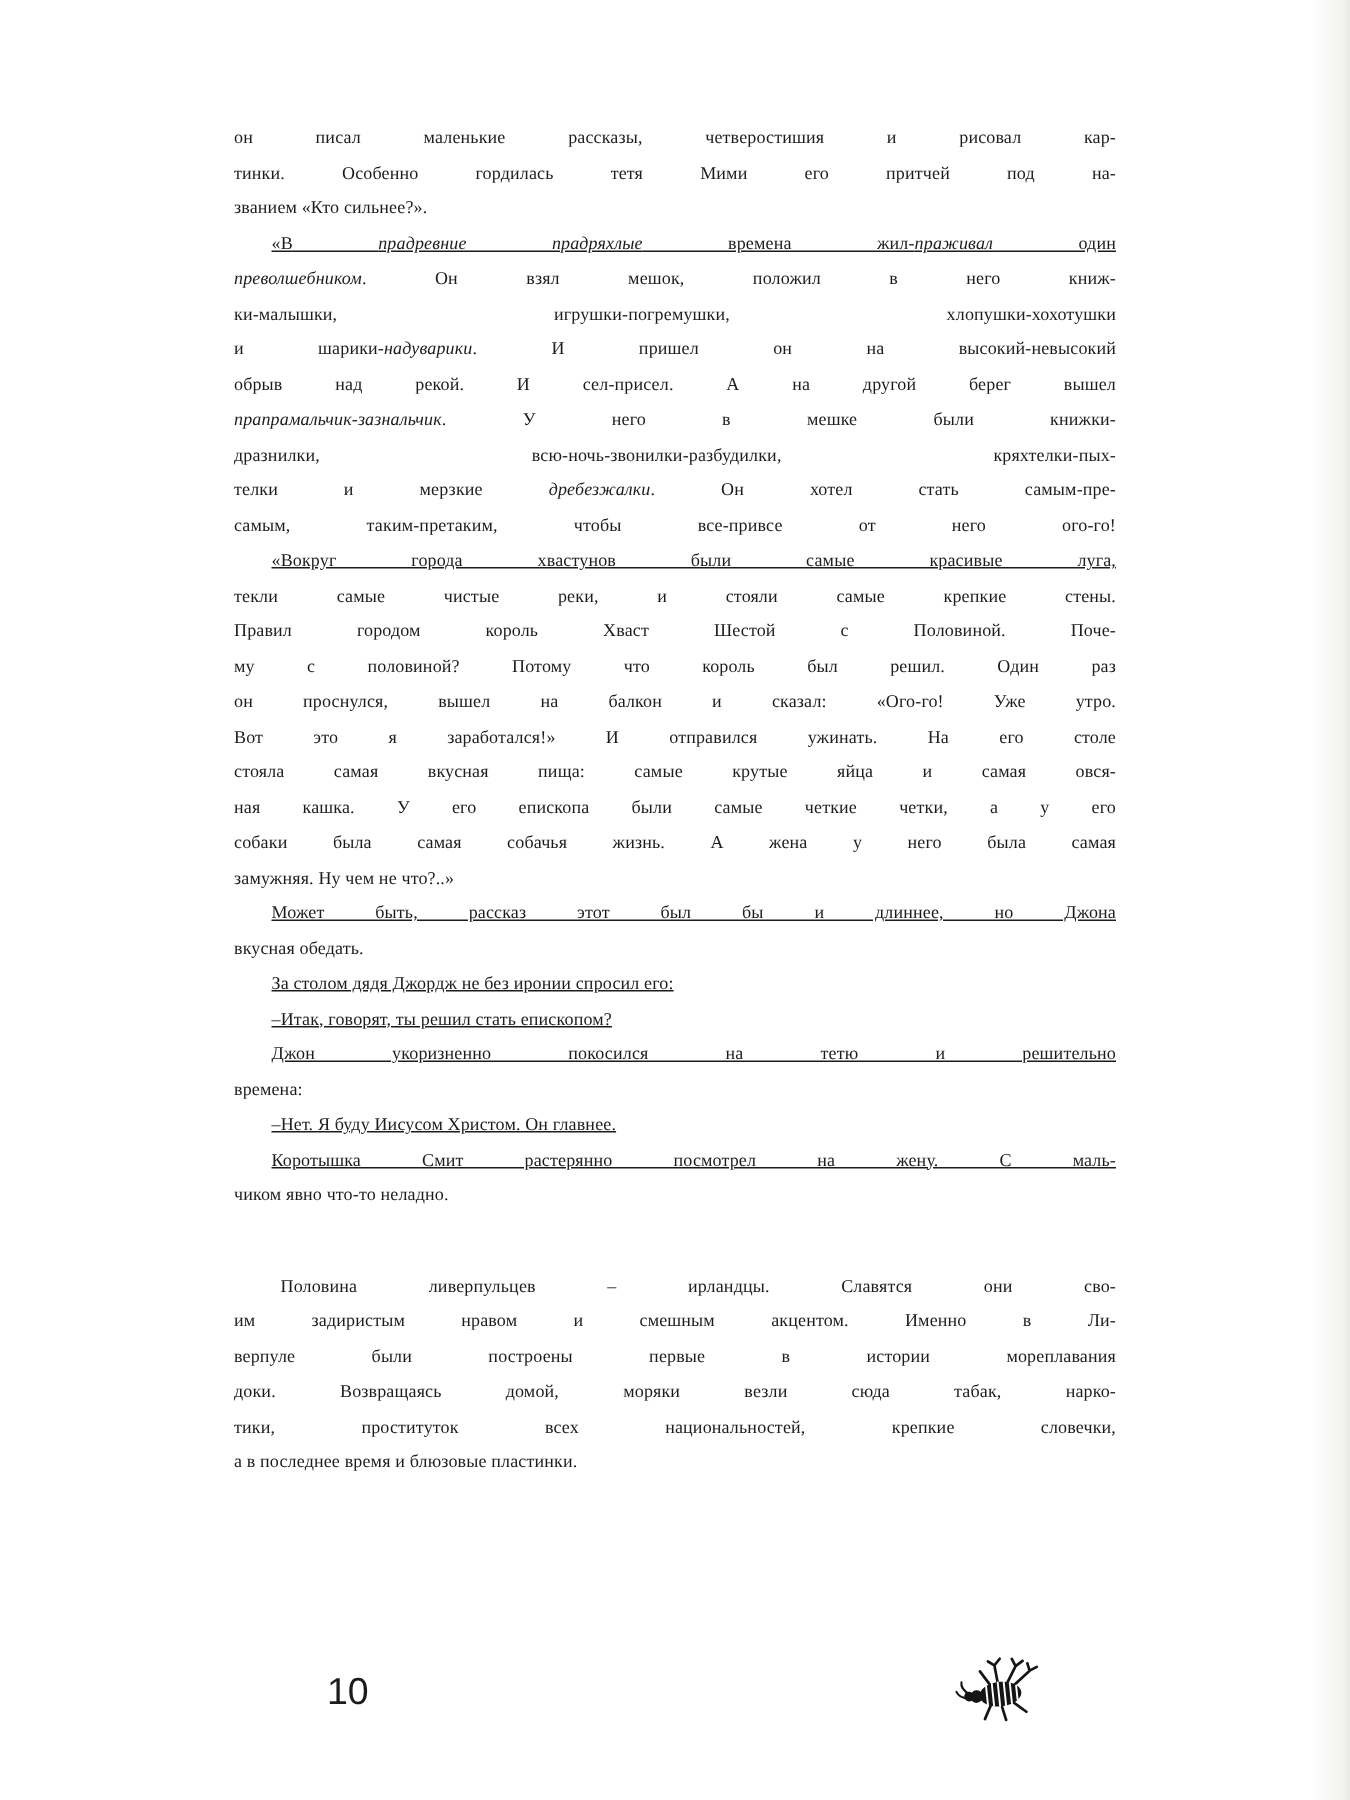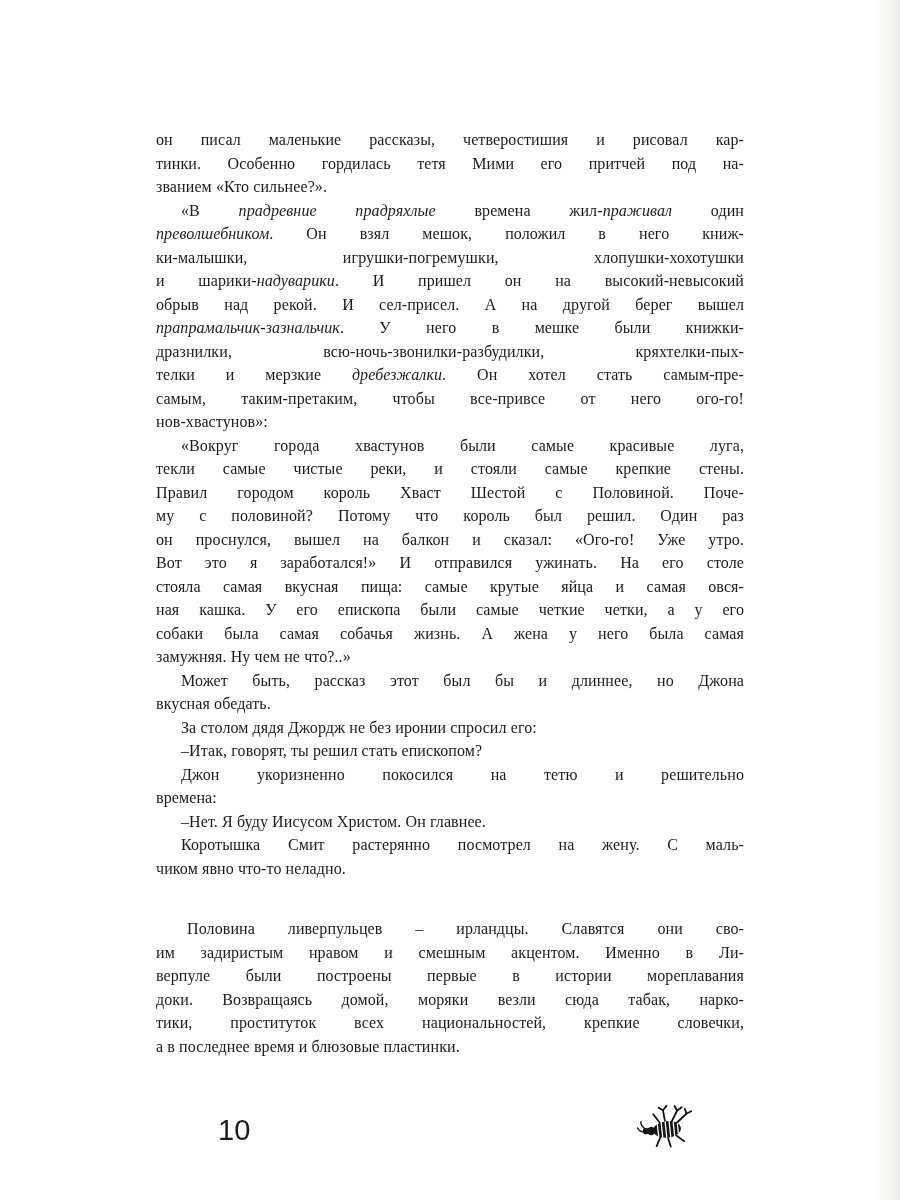--- a/index.html
+++ b/index.html
@@ -12,43 +12,42 @@
     overflow: hidden;
   }
   .page {
     position: absolute; inset: 0;
     background: linear-gradient(to right, #ffffff 0%, #ffffff 97%, #f2f2f0 99.5%, #e9e9e6 100%);
   }
   .text-block {
     position: absolute;
     left: 156px; top: 80px;
     width: 588px;
-    font-size: 16px;
+    font-size: 12px;
     letter-spacing: 0.1px;
-    margin-top: 48px;
   }
   .para { margin: 0; }
   .para.gap { margin-top: 37px; }
   .line {
     height: 23.5px;
     line-height: 23.5px;
     text-align: justify;
     text-align-last: justify;
     white-space: normal;
     overflow: hidden;
   }
   .line.last { text-align-last: left; }
-  .line.indent { text-indent: 25px; }
+  .line.indent { text-indent: 25px; text-decoration: underline; }
   .line.indent-lg { text-indent: 31px; }
   .it { font-style: italic; }
   .footer-pagenum {
     position: absolute;
     left: 218px; top: 1114px;
     font-family: "Liberation Sans", sans-serif;
-    font-size: 29px;
+    font-size: 25px;
     color: #1c1c1c;
   }
   .footer-ornament {
     position: absolute;
     left: 634px; top: 1104px;
     width: 64px; height: 48px;
   }
 </style>
 </head>
 <body>
@@ -66,21 +65,20 @@
         <div class="line"><span class="it">преволшебником</span><span>. Он взял мешок, положил в него книж-</span></div>
         <div class="line"><span>ки-малышки, игрушки-погремушки, хлопушки-хохотушки</span></div>
         <div class="line"><span>и шарики-</span><span class="it">надуварики</span><span>. И пришел он на высокий-невысокий</span></div>
         <div class="line"><span>обрыв над рекой. И сел-присел. А на другой берег вышел</span></div>
         <div class="line"><span class="it">прапрамальчик-зазнальчик</span><span>. У него в мешке были книжки-</span></div>
         <div class="line"><span>дразнилки, всю-ночь-звонилки-разбудилки, кряхтелки-пых-</span></div>
         <div class="line"><span>телки и мерзкие </span><span class="it">дребезжалки</span><span>. Он хотел стать самым-пре-</span></div>
         <div class="line"><span>самым, таким-претаким, чтобы все-привсе от него ого-го!</span></div>
       </div>
       <div class="para">
-        <div class="line last"><span>нов-хвастунов»:</span></div>
       </div>
       <div class="para">
         <div class="line indent"><span>«Вокруг города хвастунов были самые красивые луга,</span></div>
         <div class="line"><span>текли самые чистые реки, и стояли самые крепкие стены.</span></div>
         <div class="line"><span>Правил городом король Хваст Шестой с Половиной. Поче-</span></div>
         <div class="line"><span>му с половиной? Потому что король был решил. Один раз</span></div>
         <div class="line"><span>он проснулся, вышел на балкон и сказал: «Ого-го! Уже утро.</span></div>
         <div class="line"><span>Вот это я заработался!» И отправился ужинать. На его столе</span></div>
         <div class="line"><span>стояла самая вкусная пища: самые крутые яйца и самая овся-</span></div>
         <div class="line"><span>ная кашка. У его епископа были самые четкие четки, а у его</span></div>

